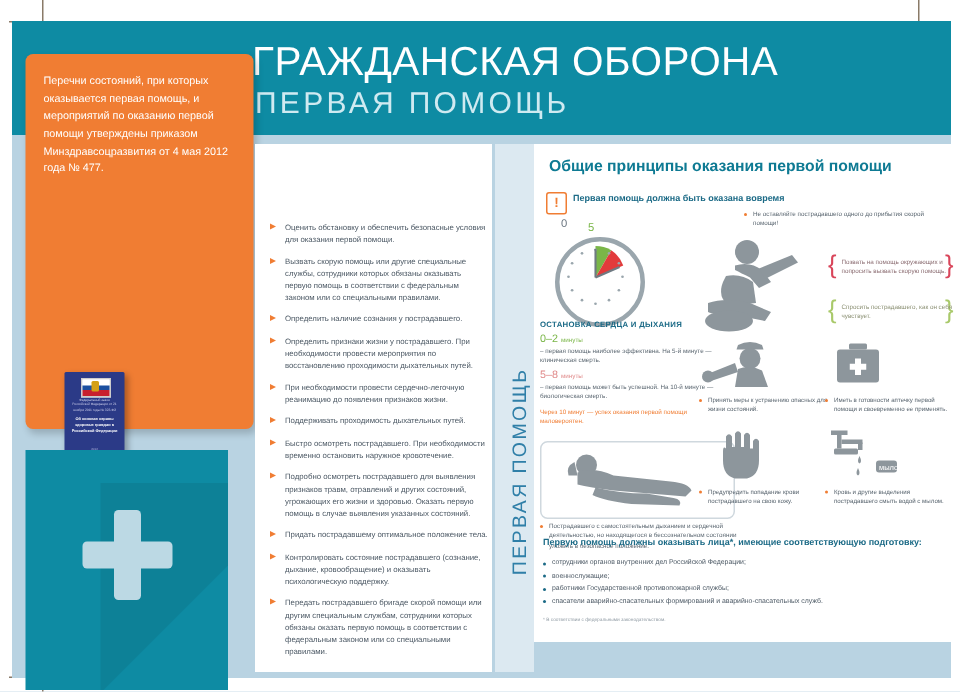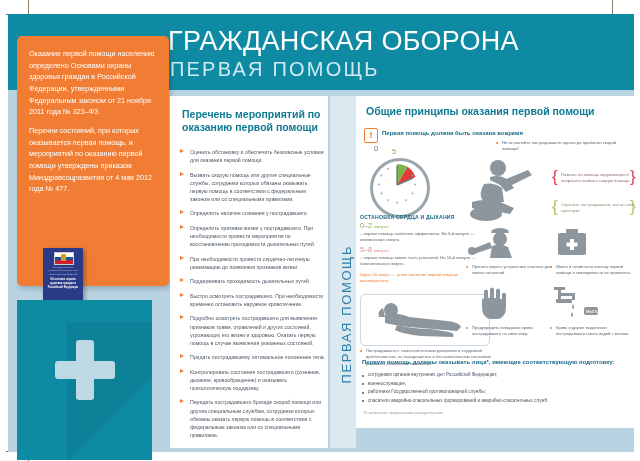--- a/index.html
+++ b/index.html
@@ -215,21 +215,20 @@
   </div>
 
   <div class="body-bg"></div>
 
   <div class="header-band"></div>
   <div class="header-title">ГРАЖДАНСКАЯ ОБОРОНА</div>
   <div class="header-sub">ПЕРВАЯ ПОМОЩЬ</div>
 
   <div class="orange-panel">
     <div class="orange-text">
-      <p>Оказание первой помощи населению определено Основами охраны здоровья граждан в Российской Федерации, утвержденными Федеральным законом от 21 ноября 2011 года № 323–ФЗ.</p>
       <p>Перечни состояний, при которых оказывается первая помощь, и мероприятий по оказанию первой помощи утверждены приказом Минздравсоцразвития от 4 мая 2012 года № 477.</p>
     </div>
   </div>
 
   <div class="book">
     <div class="book-flag">
       <i></i>
         <i></i>
         <i></i>
     </div>
@@ -241,21 +240,20 @@
 
   <div class="teal-block">
     <div class="teal-shadow"></div>
     <div class="plus">
         <i></i>
         <i></i>
       </div>
   </div>
 
   <div class="card-list">
-    <h2>Перечень мероприятий по оказанию первой помощи</h2>
     <div class="measure-list">
       <div class="measure"><span class="bullet"></span><span>Оценить обстановку и обеспечить безопасные условия для оказания первой помощи.</span></div>
       <div class="measure"><span class="bullet"></span><span>Вызвать скорую помощь или другие специальные службы, сотрудники которых обязаны оказывать первую помощь в соответствии с федеральным законом или со специальными правилами.</span></div>
       <div class="measure"><span class="bullet"></span><span>Определить наличие сознания у пострадавшего.</span></div>
       <div class="measure"><span class="bullet"></span><span>Определить признаки жизни у пострадавшего. При необходимости провести мероприятия по восстановлению проходимости дыхательных путей.</span></div>
       <div class="measure"><span class="bullet"></span><span>При необходимости провести сердечно-легочную реанимацию до появления признаков жизни.</span></div>
       <div class="measure"><span class="bullet"></span><span>Поддерживать проходимость дыхательных путей.</span></div>
       <div class="measure"><span class="bullet"></span><span>Быстро осмотреть пострадавшего. При необходимости временно остановить наружное кровотечение.</span></div>
       <div class="measure"><span class="bullet"></span><span>Подробно осмотреть пострадавшего для выявления признаков травм, отравлений и других состояний, угрожающих его жизни и здоровью. Оказать первую помощь в случае выявления указанных состояний.</span></div>
       <div class="measure"><span class="bullet"></span><span>Придать пострадавшему оптимальное положение тела.</span></div>

